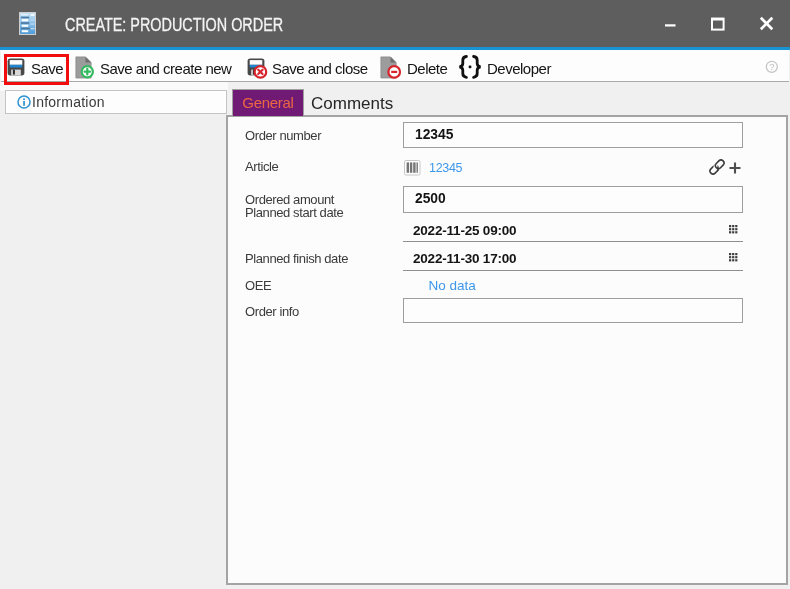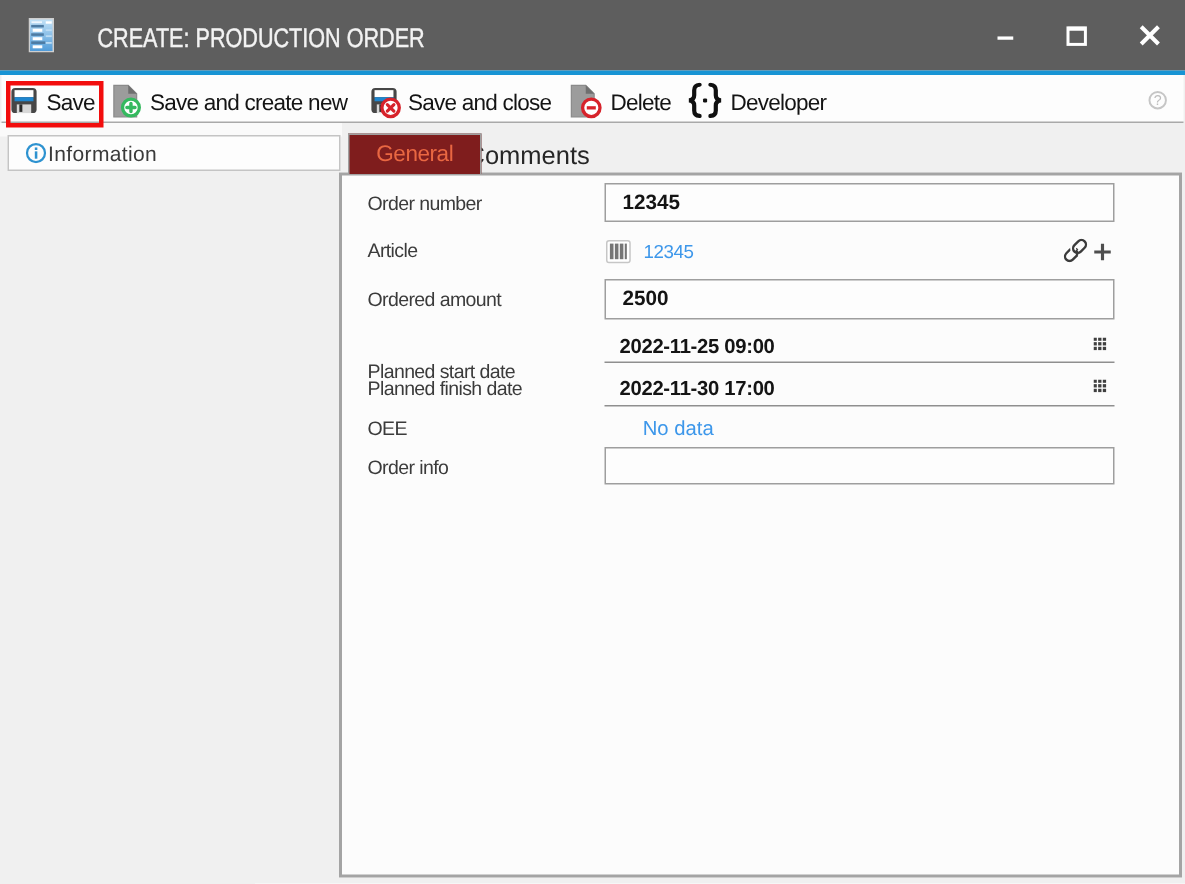--- a/index.html
+++ b/index.html
@@ -12,21 +12,21 @@
   #title { left:65px; top:15.5px; color:#f3f3f3; font-size:18px; line-height:18px; white-space:nowrap;
            transform:scaleX(0.80); transform-origin:0 0; -webkit-text-stroke:0.3px #f3f3f3; }
 
   #toolbar { left:1px; top:50px; width:788px; height:32px; background:#fdfdfd; border-bottom:1px solid #a9a9a9; }
   .tbtext { position:absolute; top:60px; font-size:15px; letter-spacing:-0.5px; line-height:17px; color:#141414; white-space:nowrap; }
   #redrect { left:4px; top:53.5px; width:65px; height:31px; border:3px solid #f20d0d; z-index:5; }
   #lightstrip { left:0; top:82px; width:228px; height:9px; background:#fafafa; }
 
   #infobox { left:5px; top:90px; width:222px; height:24px; background:#fdfdfd; border:1px solid #c4c4c4; }
   #infotext { left:32px; top:93.5px; font-size:14px; letter-spacing:0.25px; color:#3a3a3a; }
-  #gentab { left:232px; top:89px; width:89px; height:27px; background:#7f1d1d;
+  #gentab { left:232px; top:89px; width:72px; height:27px; background:#701a75;
             border:1px solid #a0a0a0; border-bottom:none; z-index:3;
             color:#e96742; font-size:15px; letter-spacing:-0.3px; text-align:center; line-height:26px; }
   #comments { left:311px; top:94px; font-size:17px; color:#262626; }
 
   #panel { left:226px; top:115px; width:562px; height:470px; background:#fcfcfc; border:2px solid #a4a4a4; }
 
   .label { position:absolute; left:245px; font-size:13px; letter-spacing:-0.4px; line-height:16px; color:#3b3b3b; white-space:nowrap; }
   .input { position:absolute; left:403px; width:340px; background:#fdfdfd;
            border:1px solid #9e9e9e; font-weight:bold; font-size:13.8px; color:#141414;
            padding-left:11px; }
@@ -153,21 +153,21 @@
       <path d="M8.4 8 a 3 3 0 0 1 -3 3" fill="none" stroke="#3c3c3c" stroke-width="1.6"></path>
     </g>
   </svg>
   <svg class="abs" style="left:728.5px;top:161.5px;" width="12" height="12" viewBox="0 0 12 12">
     <path d="M6 0.5 V11.5 M0.5 6 H11.5" stroke="#4e4e4e" stroke-width="2.1"></path>
   </svg>
 
   <div class="label" style="top:192px;">Ordered amount</div>
   <div class="input" style="top:186px;height:27px;line-height:23.5px;">2500</div>
 
-  <div class="label" style="top:240px;text-align:right;">Planned start date</div>
+  <div class="label" style="top:205px;text-align:right;">Planned start date</div>
   <div class="dateval" style="top:223px;">2022-11-25 09:00</div>
   <div class="underline" style="top:240.5px;"></div>
   <svg class="abs" style="left:728.8px;top:224.9px;" width="9" height="9" viewBox="0 0 9 9">
     <g fill="#3f3f3f">
       <rect x="0" y="0" width="2.2" height="2.2"></rect>
       <rect x="3.1" y="0" width="2.2" height="2.2"></rect>
       <rect x="6.2" y="0" width="2.2" height="2.2"></rect>
       <rect x="0" y="3.1" width="2.2" height="2.2"></rect>
       <rect x="3.1" y="3.1" width="2.2" height="2.2"></rect>
       <rect x="6.2" y="3.1" width="2.2" height="2.2"></rect>

